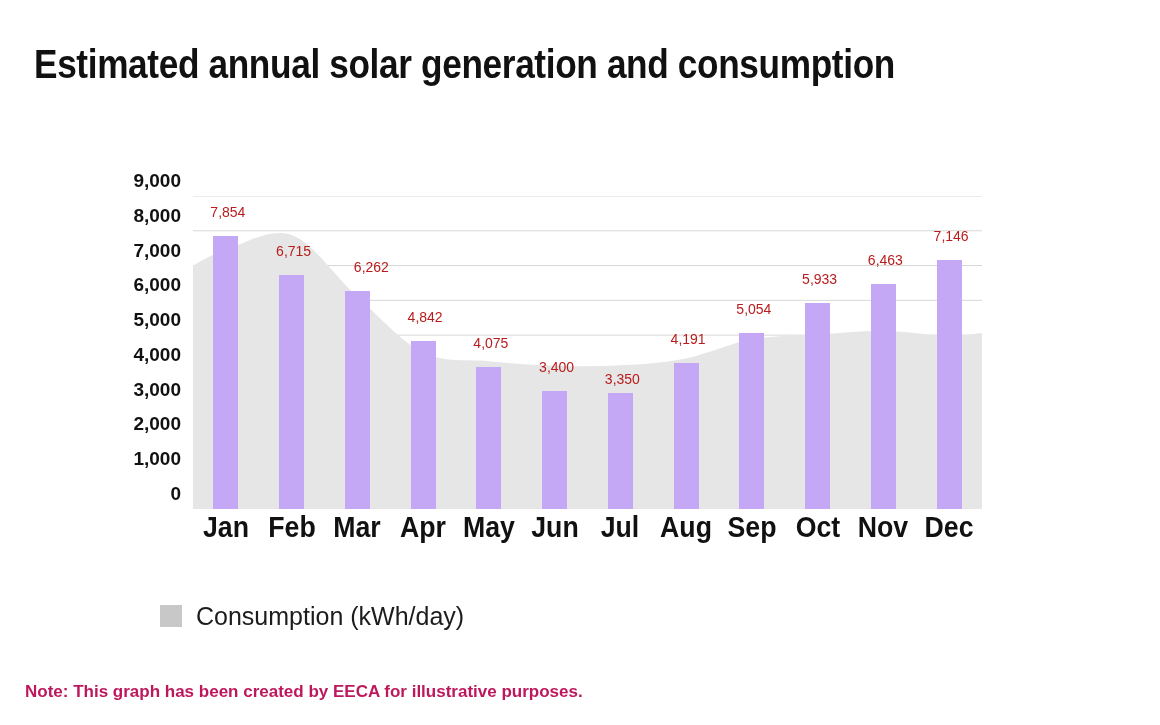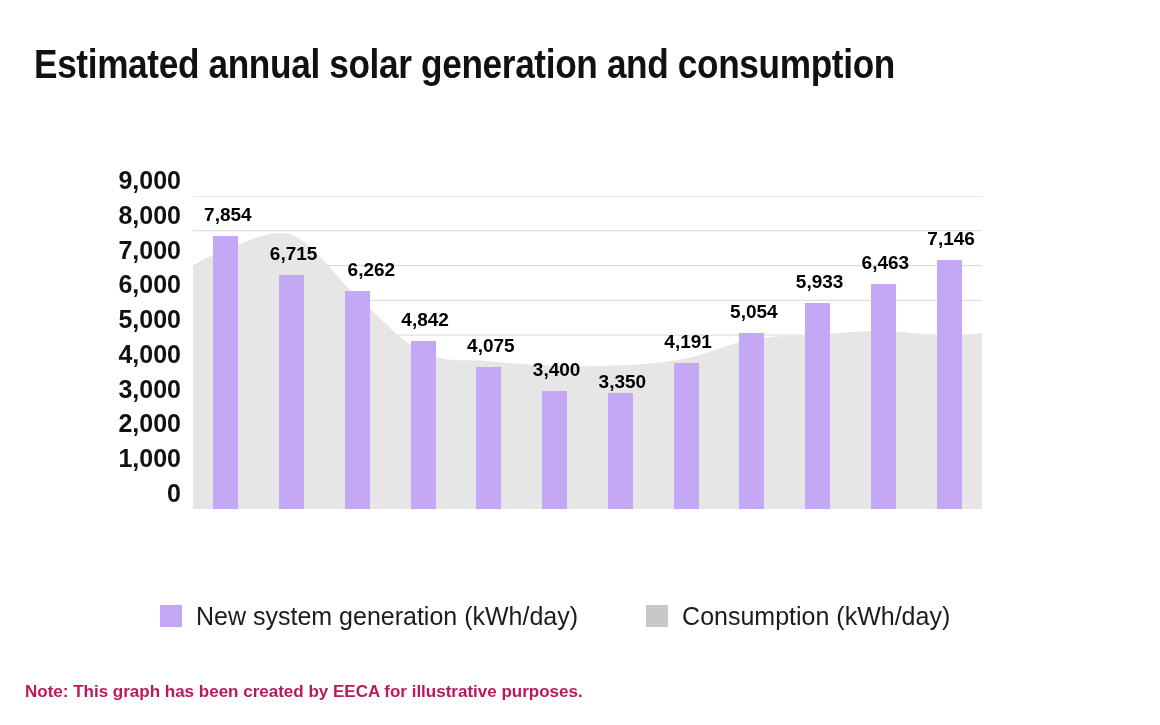--- a/index.html
+++ b/index.html
@@ -46,21 +46,21 @@
     left: 93px;
     top: 180px;
     width: 88px;
     height: 330px;
   }
   .y-tick {
     position: absolute;
     right: 0;
     width: 88px;
     text-align: right;
-    font-size: 25px;
+    font-size: 19px;
     font-weight: 700;
     color: #111111;
     line-height: 1;
     transform: translateY(-50%);
     white-space: nowrap;
   }
 
   
   .plot {
     position: absolute;
@@ -87,26 +87,25 @@
     height: 313px;
   }
   .bar {
     position: absolute;
     bottom: 0;
     width: 25px;
     background: #c5a8f5;
   }
   .bar-label {
     position: absolute;
-    font-size: 19px;
-    color: #000000;
+    font-size: 14px;
+    color: #b91c1c;
     white-space: nowrap;
     line-height: 1;
     transform: translateX(-50%);
-    font-weight: bold;
   }
 
   
   .x-axis {
     position: absolute;
     left: 193px;
     top: 512px;
     width: 789px;
     height: 40px;
   }
@@ -218,26 +217,36 @@
         <div class="bar-label" style="left: 560.875px; top: 106.233px;">5,054</div>
         <div class="bar" style="left: 612.125px; height: 206.337px; background: rgb(197, 168, 245);"></div>
         <div class="bar-label" style="left: 626.625px; top: 75.6634px; text-align: center;">5,933</div>
         <div class="bar" style="left: 677.875px; height: 224.769px; background: rgb(197, 168, 245);"></div>
         <div class="bar-label" style="left: 692.375px; top: 57.2312px;">6,463</div>
         <div class="bar" style="left: 743.625px; height: 248.522px; background: rgb(197, 168, 245);"></div>
         <div class="bar-label" style="left: 758.125px; top: 33.478px;">7,146</div>
       </div>
   </div>
 
+  <div class="x-axis">
+      <div class="x-tick" style="left: 32.875px;">Jan</div>
+      <div class="x-tick" style="left: 98.625px;">Feb</div>
+      <div class="x-tick" style="left: 164.375px;">Mar</div>
+      <div class="x-tick" style="left: 230.125px;">Apr</div>
+      <div class="x-tick" style="left: 295.875px;">May</div>
+      <div class="x-tick" style="left: 361.625px;">Jun</div>
+      <div class="x-tick" style="left: 427.375px;">Jul</div>
+      <div class="x-tick" style="left: 493.125px;">Aug</div>
+      <div class="x-tick" style="left: 558.875px;">Sep</div>
+      <div class="x-tick" style="left: 624.625px;">Oct</div>
+      <div class="x-tick" style="left: 690.375px;">Nov</div>
+      <div class="x-tick" style="left: 756.125px;">Dec</div>
+    </div>
 
   <div class="legend">
-    <div class="legend-item gen">
-      <span class="legend-swatch" id="sw-gen" style="background: rgb(197, 168, 245);"></span>
-      <span class="legend-label">New system generation (kWh/day)</span>
-    </div>
     <div class="legend-item">
       <span class="legend-swatch" id="sw-con" style="background: rgb(200, 200, 200);"></span>
       <span class="legend-label">Consumption (kWh/day)</span>
     </div>
   </div>
 
   <div class="footnote">Note: This graph has been created by EECA for illustrative purposes.</div>
 
 </div>
 

